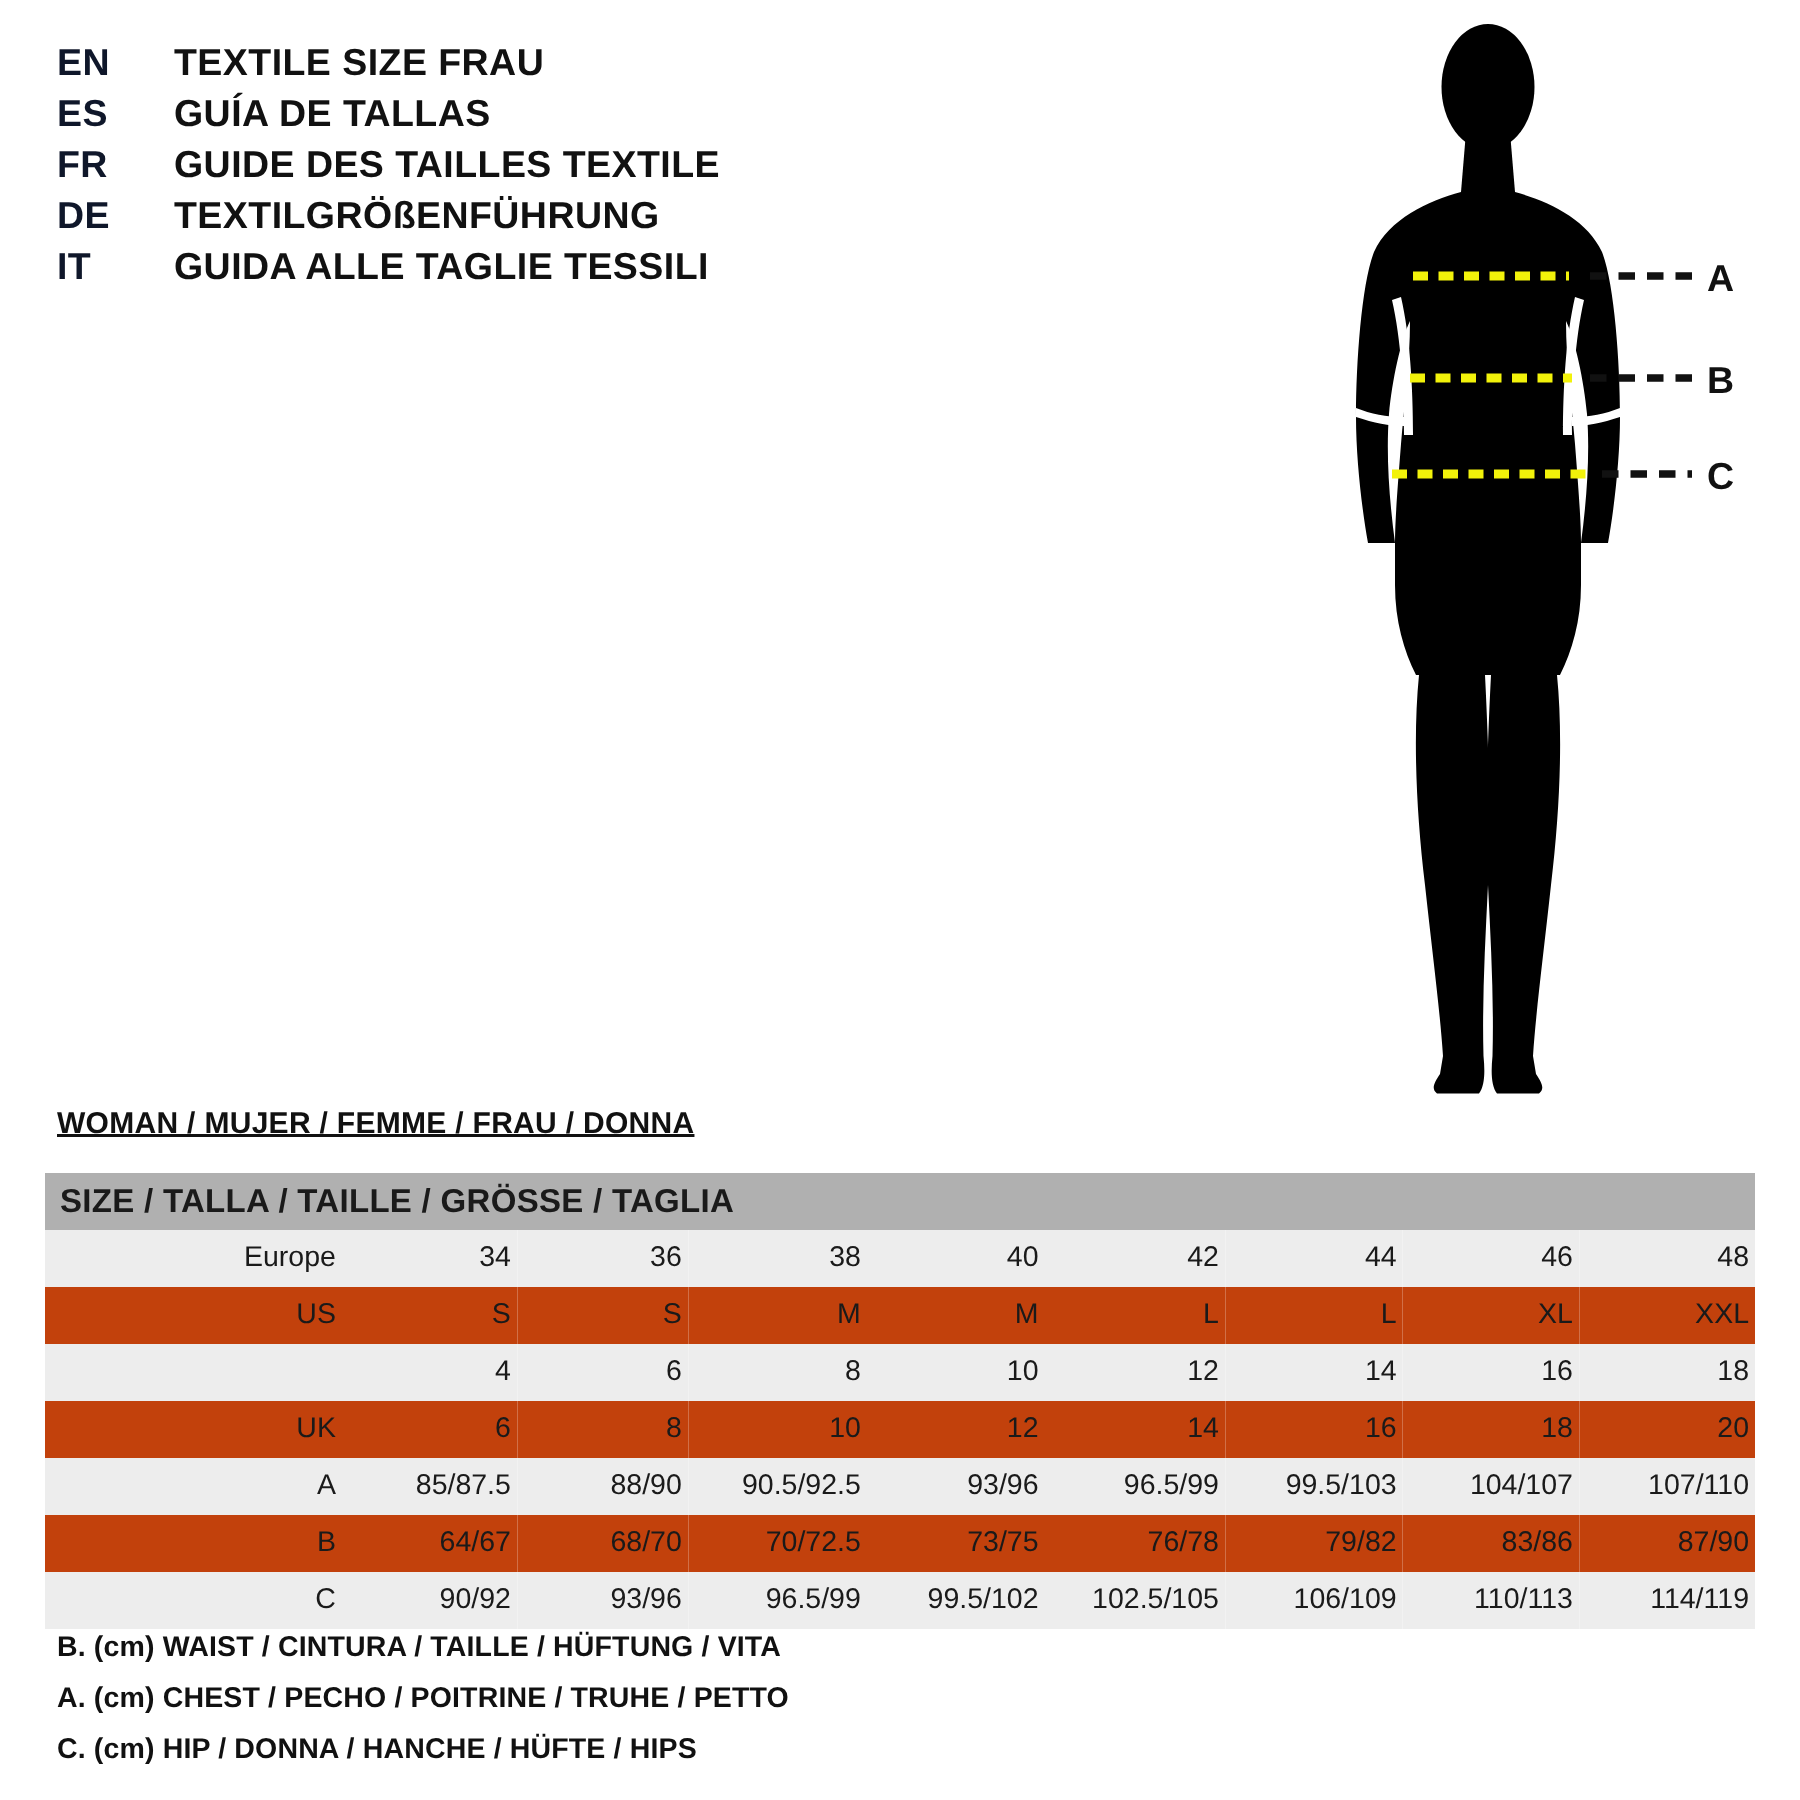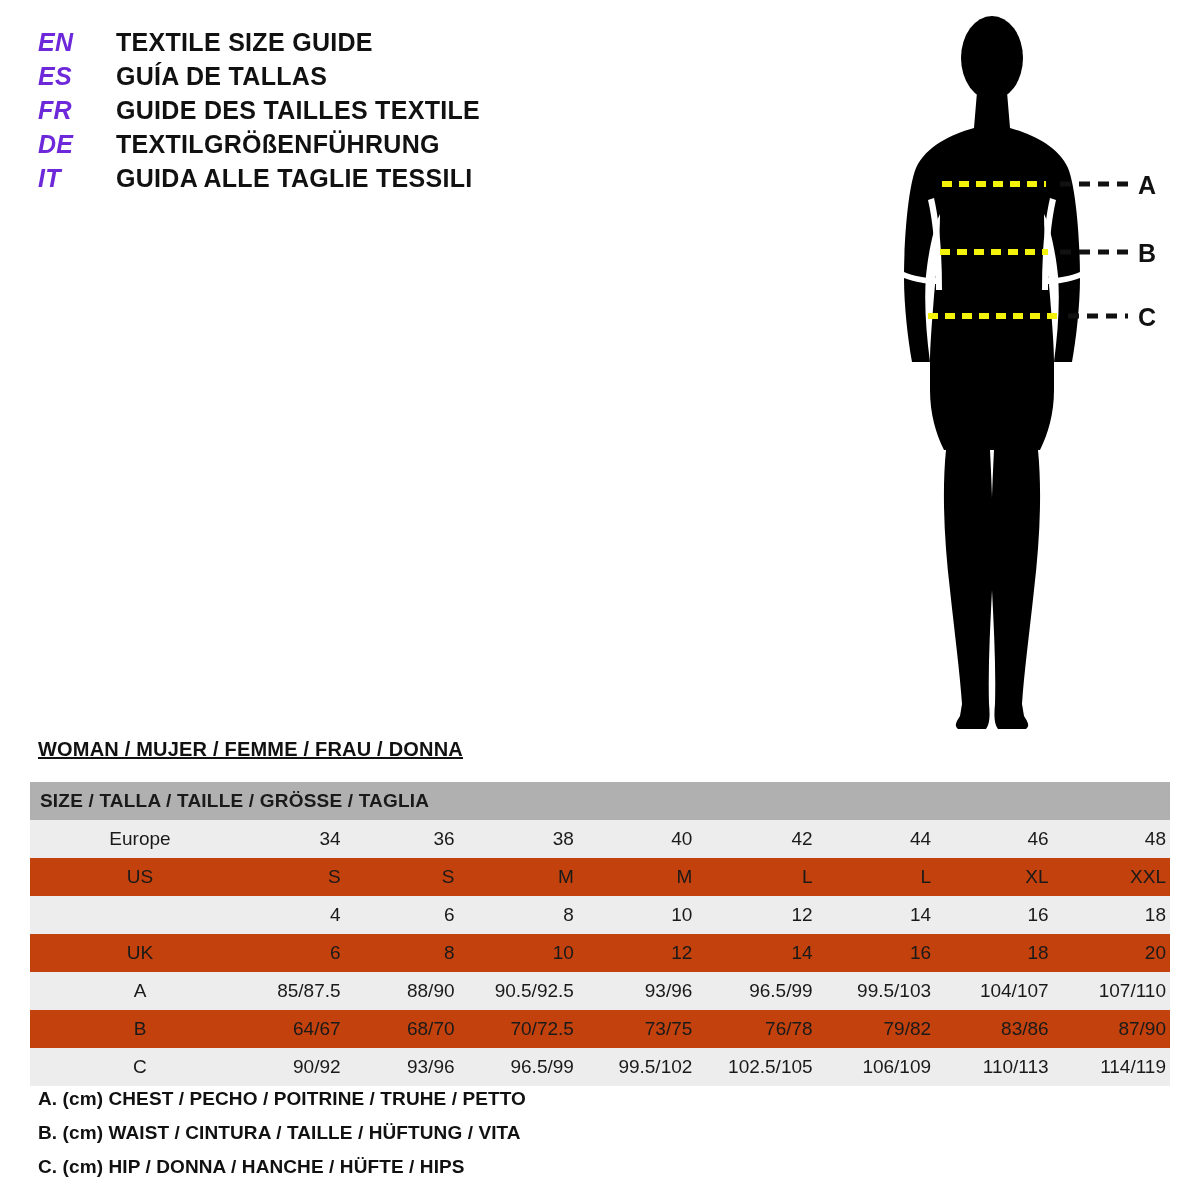--- a/index.html
+++ b/index.html
@@ -26,22 +26,21 @@
   .title-row {
     display: flex;
     align-items: baseline;
     margin-bottom: 5px;
   }
   .title-lang {
     width: 78px;
     font-size: 25px;
     font-weight: bold;
     letter-spacing: 0.3px;
-    color: #6d28d9;
-    font-style: italic;
+    color: #0f172a;
   }
   .title-text {
     font-size: 25px;
     font-weight: bold;
     letter-spacing: 0.3px;
     color: #111111;
     white-space: nowrap;
   }
 
   
@@ -79,33 +78,33 @@
   }
   #size-table td {
     padding: 5px 4px;
     height: 28px;
   }
   #size-table tr.header-row td {
     background: #b0b0b0;
     font-weight: bold;
     text-align: left;
     padding-left: 10px;
-    font-size: 19px;
+    font-size: 22px;
     letter-spacing: 0.2px;
     margin-left: 44px;
   }
   #size-table tr.shade td {
     background: #ededed;
   }
   #size-table tr.plain td {
     background: #c2410c;
   }
   #size-table td.label-cell {
     width: 190px;
-    text-align: center;
+    text-align: right;
     padding-left: 26px;
   }
   #size-table td.val {
     text-align: right;
     width: 118px;
   }
 
   
   #footnotes {
     position: absolute;
@@ -127,21 +126,21 @@
     font-weight: bold;
     fill: #111111;
   }
 </style>
 </head>
 <body>
 
 <div id="title-block">
   <div class="title-row">
     <span class="title-lang">EN</span>
-    <span class="title-text">TEXTILE SIZE GUIDE</span>
+    <span class="title-text">TEXTILE SIZE FRAU</span>
   </div>
   <div class="title-row">
     <span class="title-lang">ES</span>
     <span class="title-text">GUÍA DE TALLAS</span>
   </div>
   <div class="title-row">
     <span class="title-lang">FR</span>
     <span class="title-text">GUIDE DES TAILLES TEXTILE</span>
   </div>
   <div class="title-row">
@@ -314,16 +313,16 @@
       <td class="val">99.5/102</td>
       <td class="val">102.5/105</td>
       <td class="val">106/109</td>
       <td class="val">110/113</td>
       <td class="val">114/119</td>
     </tr>
   </tbody>
 </table>
 
 <div id="footnotes">
+  <div class="footnote">B. (cm) WAIST / CINTURA / TAILLE / HÜFTUNG / VITA</div>
   <div class="footnote">A. (cm) CHEST / PECHO / POITRINE / TRUHE / PETTO</div>
-  <div class="footnote">B. (cm) WAIST / CINTURA / TAILLE / HÜFTUNG / VITA</div>
   <div class="footnote">C. (cm) HIP / DONNA / HANCHE / HÜFTE / HIPS</div>
 </div>
 
 </body></html>

